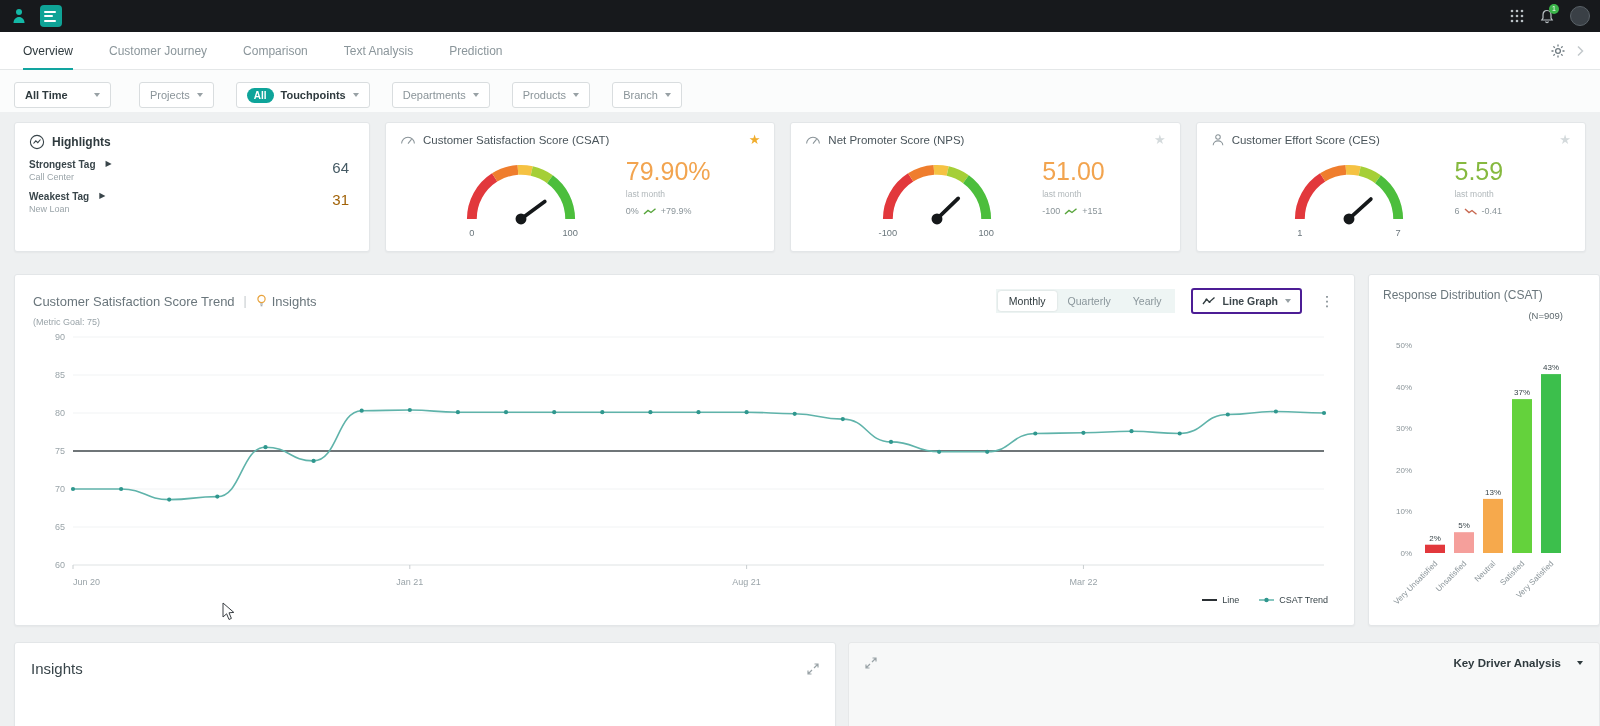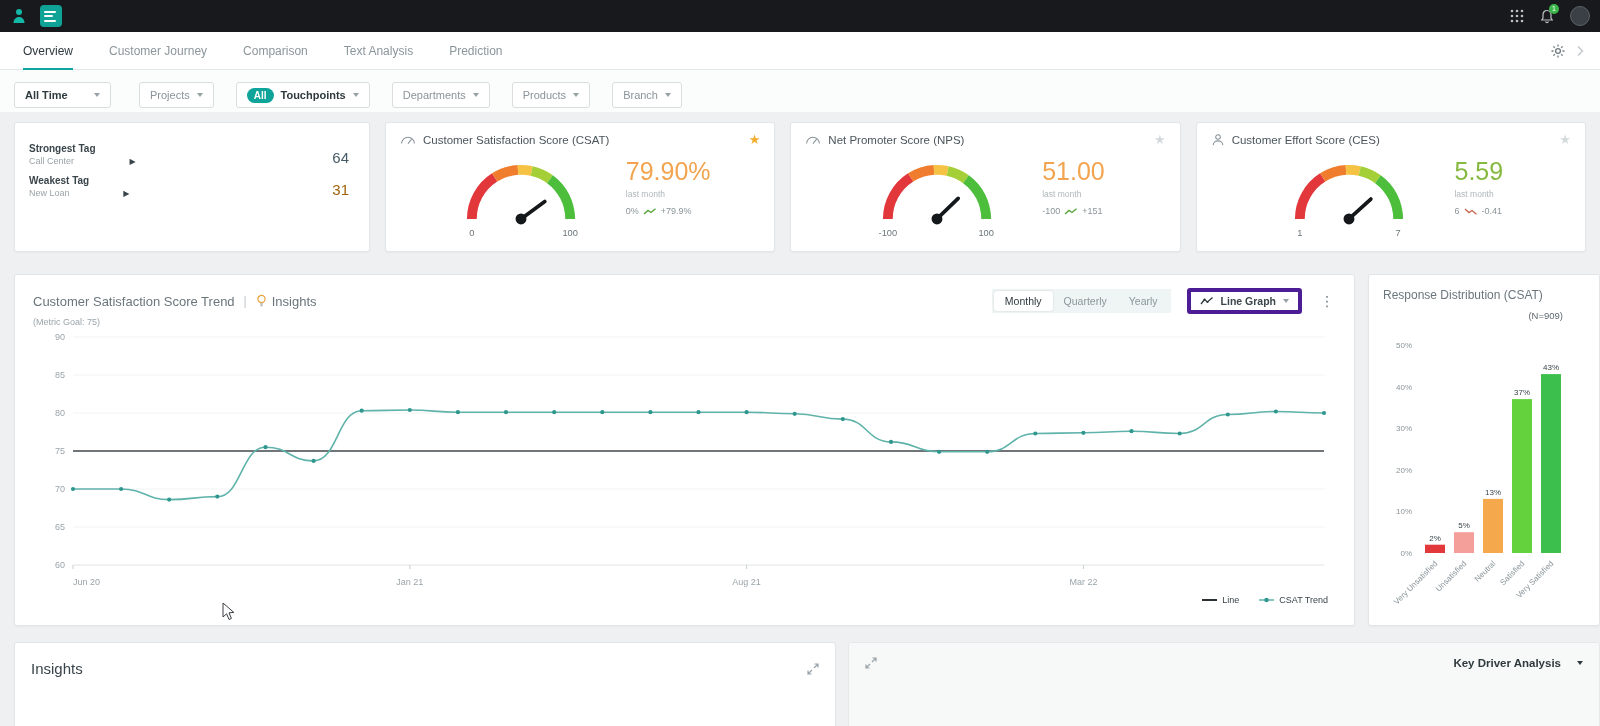--- a/index.html
+++ b/index.html
@@ -42,21 +42,21 @@
 
   .cards-row { display:flex; gap:15px; }
   .cards-row .card { height:130px; }
 
   
   .hl { width:356px; flex:none; padding:11px 14px; }
   .hl-header { display:flex; align-items:center; gap:7px; font-size:12px; font-weight:bold; color:#2f3a3e; }
   .hl-tabs { display:flex; gap:18px; font-size:10.5px; color:#9aa4a9; margin-top:8px; padding-bottom:6px; border-bottom:1px solid #e8ebec; }
   .hl-tab { cursor:pointer; }
   .hl-tab.active { color:#323c41; font-weight:bold; }
-  .hl-row { display:flex; align-items:flex-end; margin-top:9px; cursor:pointer;gap:24px; }
+  .hl-row { display:flex; align-items:flex-start; margin-top:9px; cursor:pointer; }
   .hl-label { font-size:10px; font-weight:bold; color:#39454a; }
   .hl-sub { font-size:9px; color:#9aa4a9; margin-top:2px; }
   .hl-caret { margin-left:10px; font-size:8px; color:#39454a; }
   .hl-value { margin-left:auto; font-size:15px; padding-right:6px; }
 
   
   .score { flex:1; padding:9px 14px; }
   .score-header { display:flex; align-items:center; gap:7px; }
   .score-title { font-size:11.5px; color:#4a555b; }
   .star { margin-left:auto; font-size:13px; color:#d4dadc; cursor:pointer; }
@@ -73,21 +73,21 @@
   .trend { flex:1; padding:13px 18px; height:352px; }
   .trend-header { display:flex; align-items:center; }
   .trend-title { font-size:13px; color:#6a767c; }
   .trend-sep { font-size:12px; color:#c3c9cc; margin:0 9px; }
   .trend-insights { display:flex; align-items:center; gap:5px; font-size:13px; color:#6a767c; cursor:pointer; }
   .trend-sub { font-size:9px; color:#9aa4a9; margin-top:3px; }
   .trend-controls { margin-left:auto; display:flex; align-items:center; gap:16px; }
   .seg { display:flex; background:#eef5f4; border-radius:0; padding:2px; }
   .seg span { font-size:10.5px; color:#8a969b; padding:4px 11px; border-radius:3px; cursor:pointer; }
   .seg span.active { background:#fff; color:#2f3a3e; box-shadow:0 0 2px rgba(0,0,0,.15); }
-  .ddl { display:flex; align-items:center; gap:7px; border:4px solid #4c1d95; border-radius:3px; background:#fff; height:26px; padding:0 9px; font-size:10.5px; font-weight:bold; color:#3c464b; cursor:pointer; }
+  .ddl { display:flex; align-items:center; gap:7px; border:2px solid #4c1d95; border-radius:3px; background:#fff; height:26px; padding:0 9px; font-size:10.5px; font-weight:bold; color:#3c464b; cursor:pointer; }
   .kebab { color:#6f7a80; font-size:14px; cursor:pointer; padding:0 2px; letter-spacing:0; }
   .tick { font-size:9px; fill:#9aa4a9; }
   .legend { display:flex; justify-content:flex-end; gap:20px; font-size:9px; color:#39454a; margin-top:2px; padding-right:8px; }
   .legend .item { display:flex; align-items:center; gap:5px; cursor:pointer; }
 
   .response { width:232px; flex:none; height:352px; padding:13px 0 13px 14px; overflow:hidden; }
   .resp-title { font-size:12px; color:#6a767c; }
   .resp-n { font-size:9.5px; color:#5f6a6f; text-align:right; padding-right:36px; margin-top:8px; }
   .btick { font-size:8px; fill:#8a9499; }
   .bval { font-size:8px; fill:#39454a; }
@@ -201,20 +201,29 @@
         <span class="caret"></span>
       </span>
     </div>
   </section>
 
   <main class="content">
 
     <div class="cards-row">
 
       <div class="card hl">
+        <div class="hl-header">
+          <span class="icon">
+            <svg width="16" height="16" viewBox="0 0 16 16">
+                <circle cx="8" cy="8" r="6.6" fill="none" stroke="#39454a" stroke-width="1.1"></circle>
+                <polyline points="4.5,9.5 6.8,6.8 8.8,8.6 11.5,5.5" fill="none" stroke="#39454a" stroke-width="1.1"></polyline>
+              </svg>
+          </span>
+          <span>Highlights</span>
+        </div>
         <div class="hl-row">
           <span>
             <div class="hl-label">Strongest Tag</div>
             <div class="hl-sub">Call Center</div>
           </span>
           <span class="hl-caret">▶</span>
           <span class="hl-value" style="color: rgb(69, 90, 100);">64</span>
         </div>
         <div class="hl-row">
           <span>

